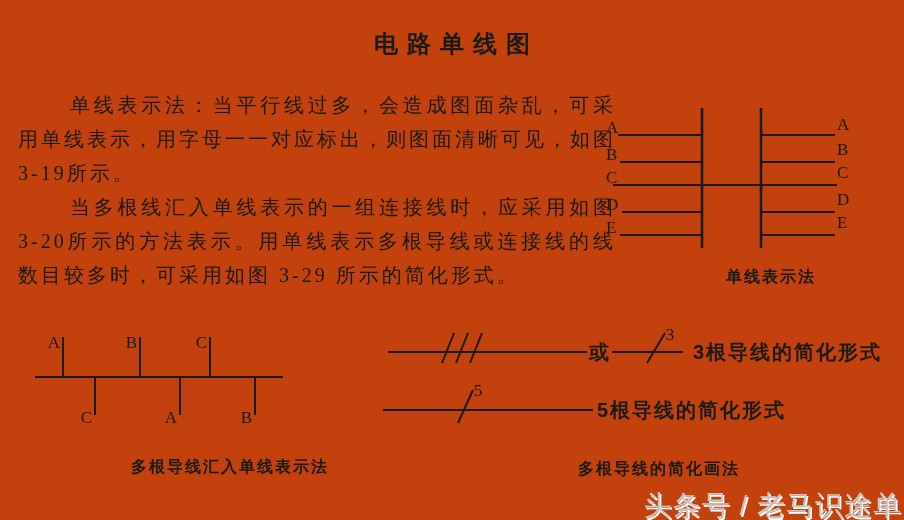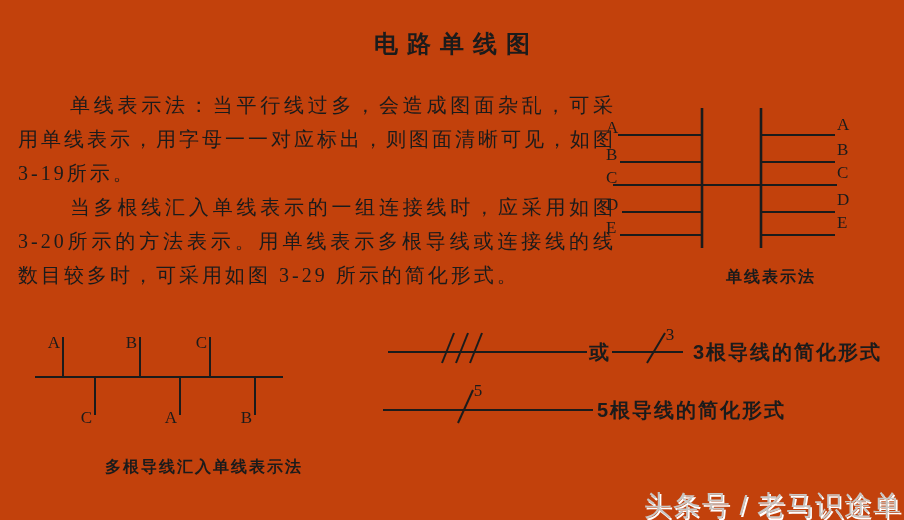--- a/index.html
+++ b/index.html
@@ -26,21 +26,21 @@
     fill:#1b1b1b;font-family:"Liberation Serif", serif;font-size:17px;
   }
   .diagram text.cjk{
     font-family:"Liberation Sans", sans-serif;font-size:20px;font-weight:bold;letter-spacing:2px;
   }
   .caption{
     position:absolute;font-family:"Liberation Sans", sans-serif;
     font-size:16px;font-weight:bold;letter-spacing:2px;text-align:center;
   }
   .cap-single{left:671px;top:267px;width:200px;}
-  .cap-merge{left:79px;top:457px;width:250px;text-align:center;}
+  .cap-merge{left:105px;top:457px;width:250px;text-align:center;}
   .cap-simplified{left:559px;top:459px;width:200px;}
   .watermark{
     position:absolute;left:630px;top:487px;width:272px;text-align:right;
     font-family:"Liberation Sans", sans-serif;font-size:28px;letter-spacing:1px;
     color:#c9c6c3;text-shadow:1.5px 1.5px 0 #ffffff;
   }
 </style>
 </head>
 <body>
 
@@ -123,16 +123,17 @@
       <text x="295" y="18" text-anchor="middle">3</text>
       <text class="cjk" x="318" y="37">3根导线的简化形式</text>
     </g>
     <g>
       <line x1="8" y1="88" x2="218" y2="88"></line>
       <line x1="83" y1="101" x2="98" y2="68"></line>
       <text x="103" y="74" text-anchor="middle">5</text>
       <text class="cjk" x="222" y="95">5根导线的简化形式</text>
     </g>
   </svg>
+  <div class="caption cap-simplified">多根导线的简化画法</div>
 
   <div class="watermark">头条号 / 老马识途单片机</div>
 
 </div>
 
 </body></html>

